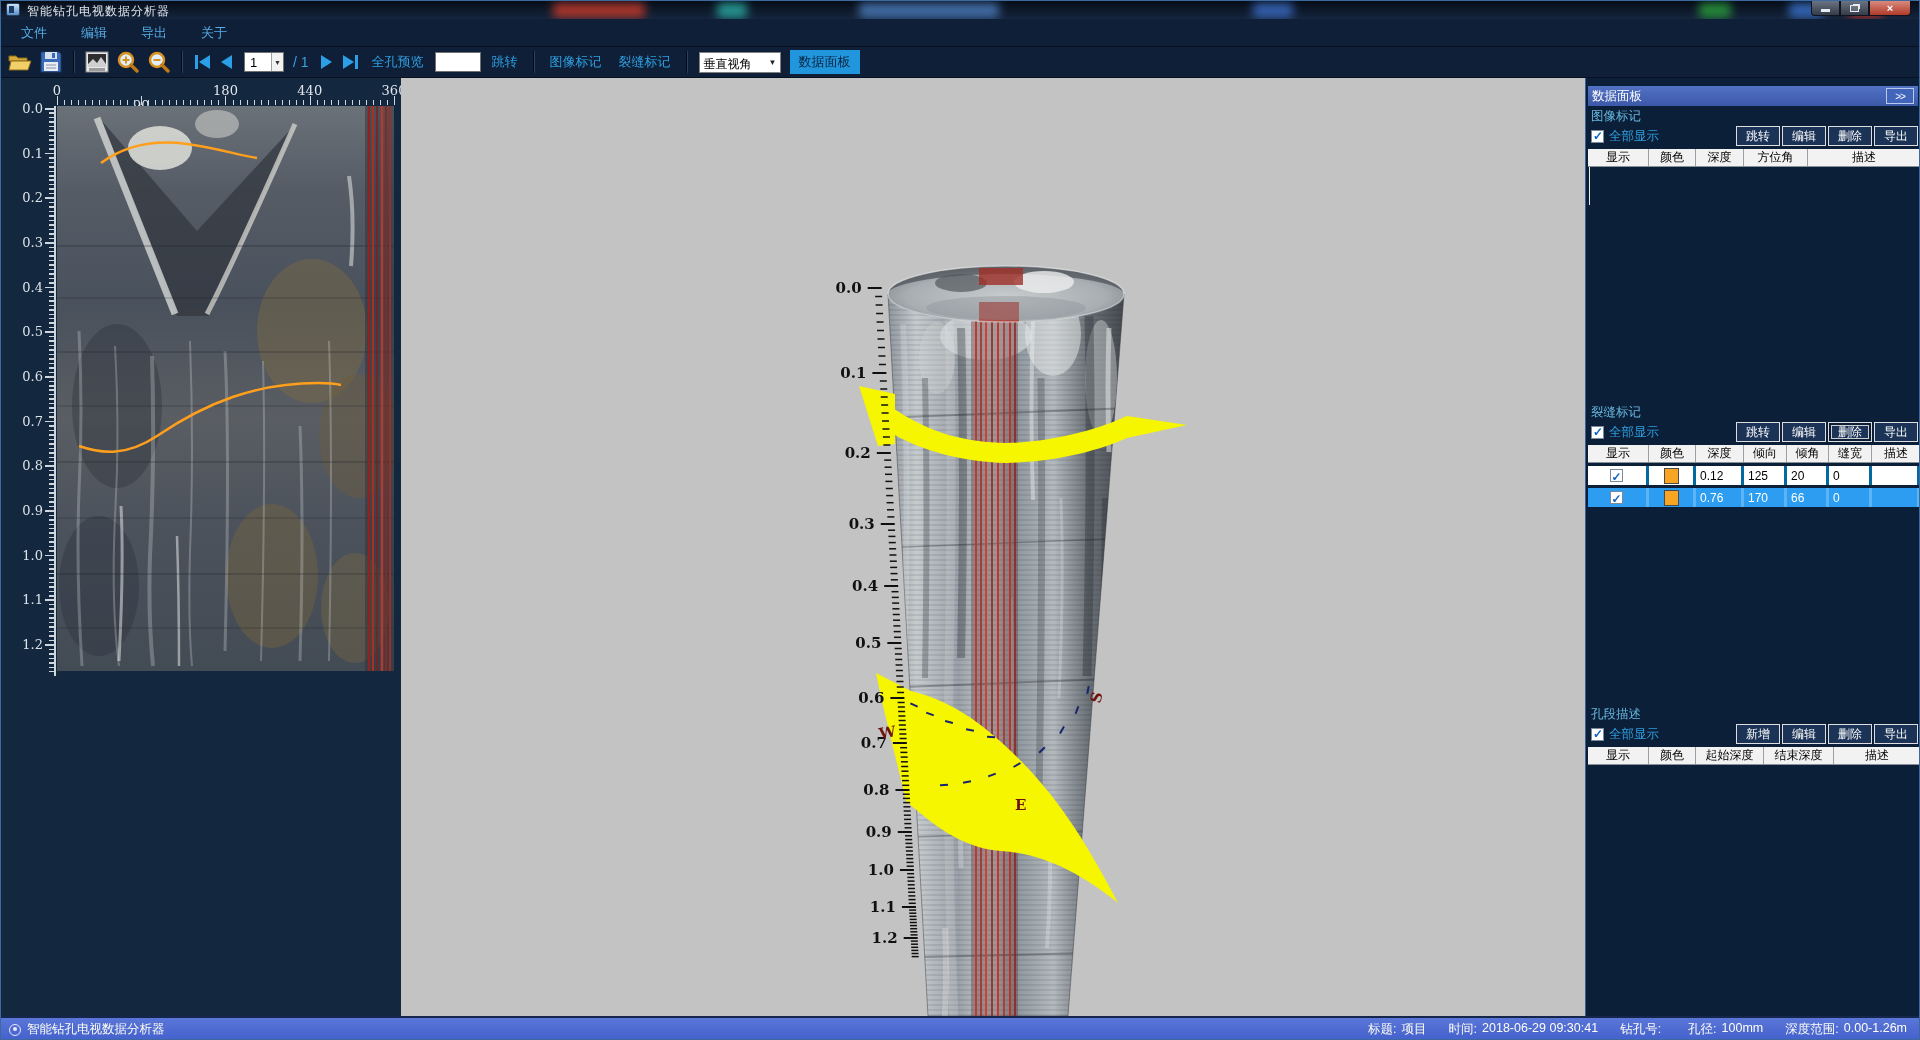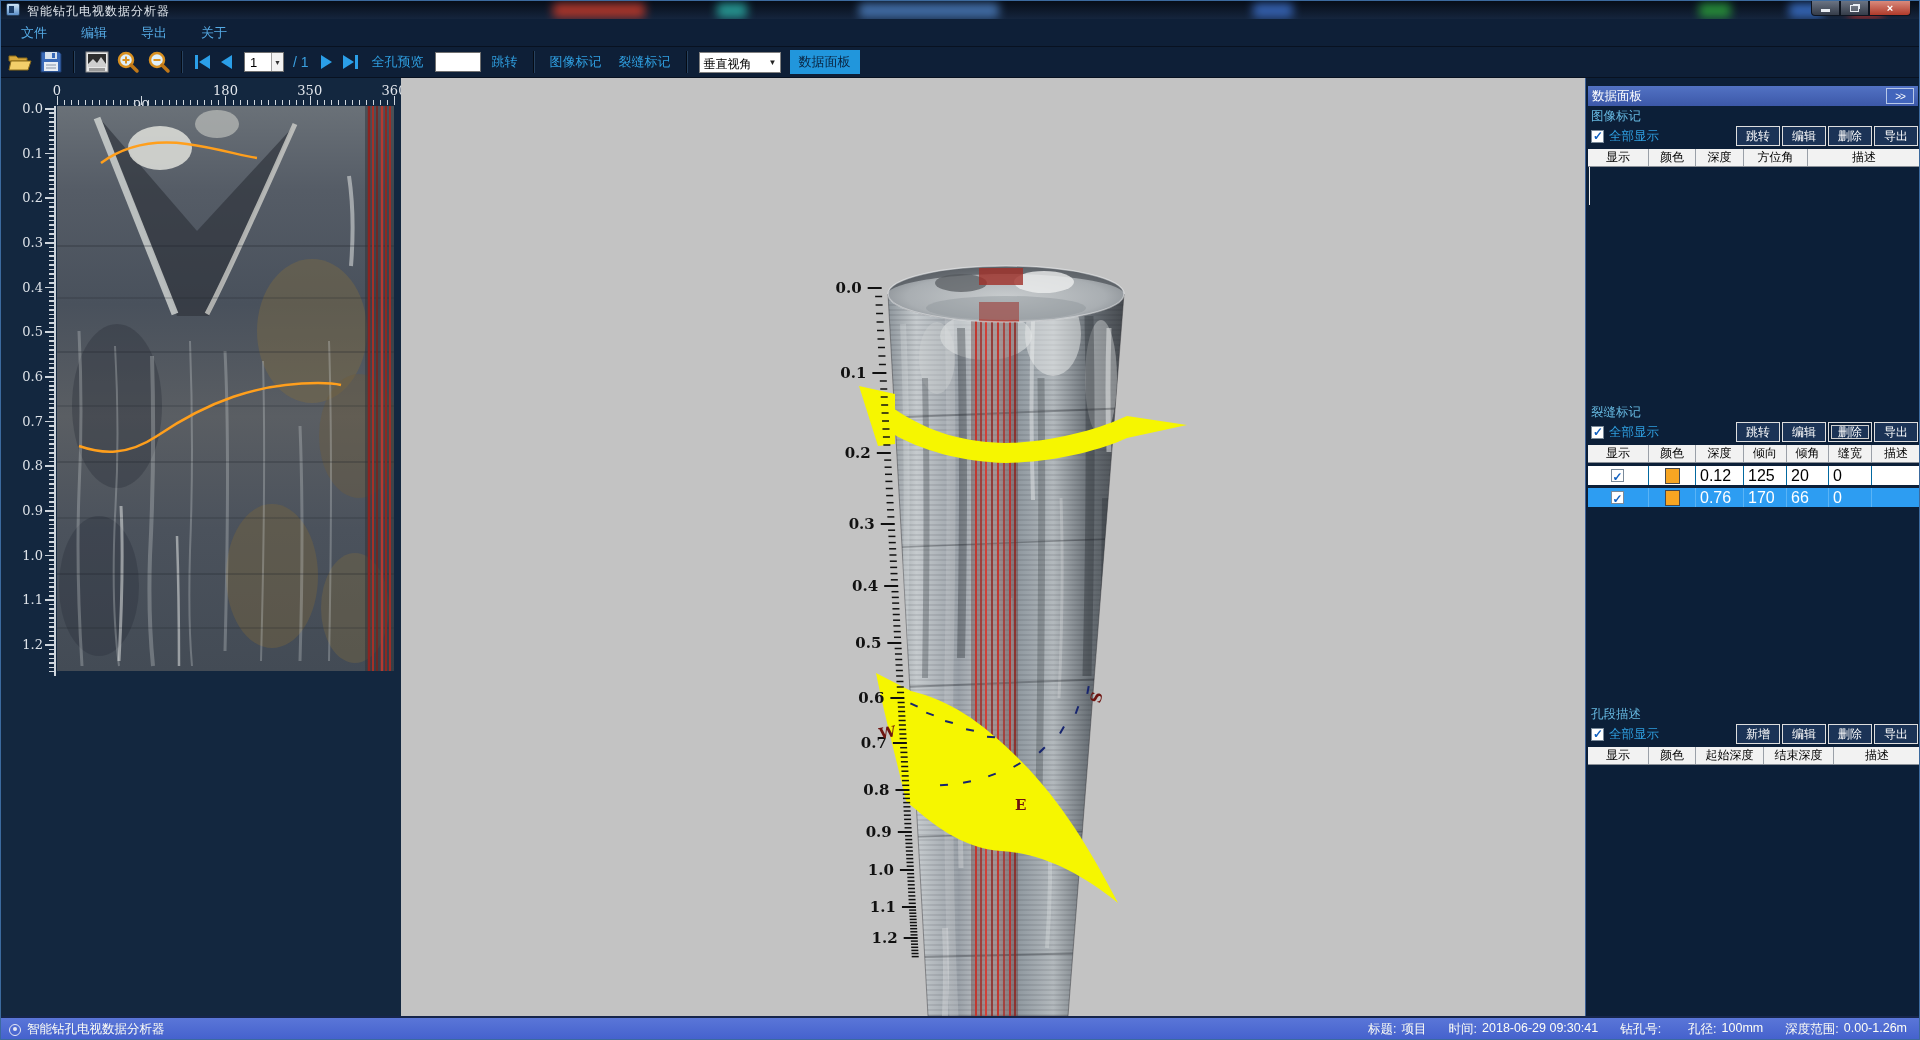--- a/index.html
+++ b/index.html
@@ -69,21 +69,21 @@
   .chk{width:13px;height:13px;background:#fff;border:1px solid #7a8a9a;position:relative;margin:0 5px 0 3px;flex:none}
   .chk.on:after{content:"\2713";position:absolute;left:1px;top:-2px;color:#1060c0;font-size:12px;font-weight:bold}
   .showall{color:#2f9fe0;font-size:12.5px}
   .btns{margin-left:auto;display:flex;gap:2px;padding-right:2px}
   .sbtn{width:44px;height:20px;background:#1b3356;border:1px solid #dedede;color:#fff;font-size:12px;text-align:center;line-height:18px}
   .sbtn.focused{box-shadow:inset 0 0 0 2px #0c1f38, inset 0 0 0 3px #cfcfcf}
   .thead{display:flex;height:18px;margin-top:2px;background:#f2f2f2;border-bottom:1px solid #8a9098}
   .thead .hc{font-size:12px;color:#000;text-align:center;line-height:17px;border-right:1px solid #9aa0a8}
   .thead .hc:last-child{border-right:none}
   .trow{display:flex;height:19px;margin-top:3px}
-  .trow .tc{background:#fff;font-size:16px;color:#000;line-height:18px;padding-left:4px;border-right:1px solid #0369a1;display:flex;align-items:center}
+  .trow .tc{background:#fff;font-size:12px;color:#000;line-height:18px;padding-left:4px;border-right:3px solid #0369a1;display:flex;align-items:center}
   .trow.sel .tc{background:#2d9df2;color:#fff;border-right-color:#5ab4f6}
   .tc.cent{justify-content:center;padding-left:0}
   .swatch{width:15px;height:16px;border:1px solid #4a4a4a}
   .grid-remnant{width:1px;height:38px;background:#e8e8e8;margin-left:1px}
 
   
   .statusbar{position:absolute;left:0;top:1015px;width:1920px;height:25px;background:linear-gradient(#5a76d8,#4360cc);border-top:2px solid #16254a;display:flex;align-items:center;color:#fdfdf5;font-size:12.5px}
   .sb-left{display:flex;align-items:center;gap:6px;padding-left:8px}
   .sb-ico{width:12px;height:12px;border:1.5px solid #e8e8f4;border-radius:50%;position:relative}
   .sb-ico:after{content:"";position:absolute;left:2.5px;top:2.5px;width:4px;height:4px;background:#e8e8f4;border-radius:50%}
@@ -201,21 +201,21 @@
   </div>
 
 
   <div class="main">
 
     <div class="left-panel">
       <div id="az-scale">
           <div class="az-label" style="left: 56px; top: 5px;">0</div>
           <div class="az-label" style="left: 140.25px; top: 20px;">90</div>
           <div class="az-label" style="left: 224.5px; top: 5px;">180</div>
-          <div class="az-label" style="left: 308.75px; top: 5px;">350</div>
+          <div class="az-label" style="left: 308.75px; top: 5px;">440</div>
           <div class="az-label" style="left: 393px; top: 5px;">360</div>
           <div class="tick" style="left: 56px; top: 18px; width: 1px; height: 9px;"></div>
           <div class="tick" style="left: 63.02px; top: 22px; width: 1px; height: 5px;"></div>
           <div class="tick" style="left: 70.04px; top: 22px; width: 1px; height: 5px;"></div>
           <div class="tick" style="left: 77.06px; top: 22px; width: 1px; height: 5px;"></div>
           <div class="tick" style="left: 84.08px; top: 22px; width: 1px; height: 5px;"></div>
           <div class="tick" style="left: 91.1px; top: 22px; width: 1px; height: 5px;"></div>
           <div class="tick" style="left: 98.12px; top: 22px; width: 1px; height: 5px;"></div>
           <div class="tick" style="left: 105.14px; top: 22px; width: 1px; height: 5px;"></div>
           <div class="tick" style="left: 112.16px; top: 22px; width: 1px; height: 5px;"></div>

